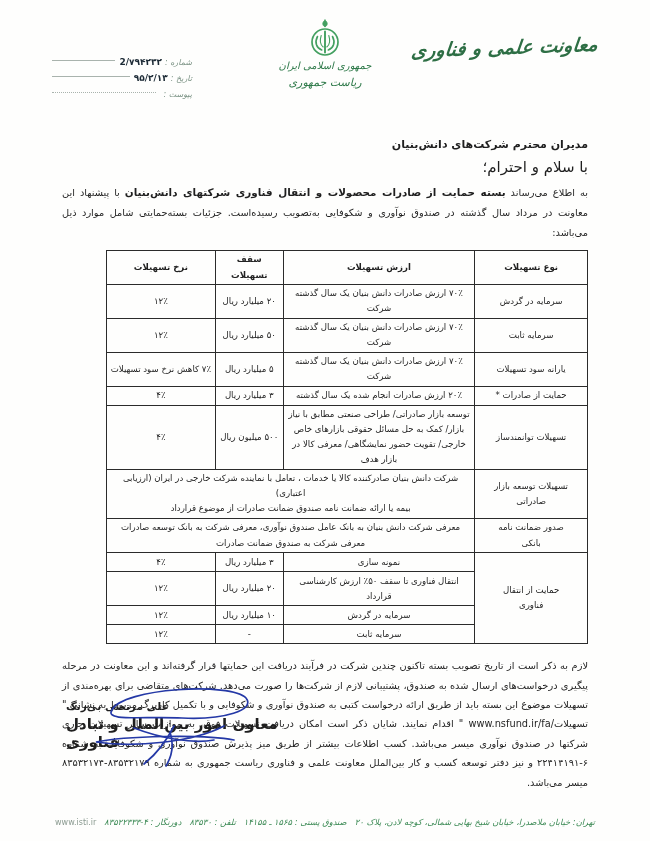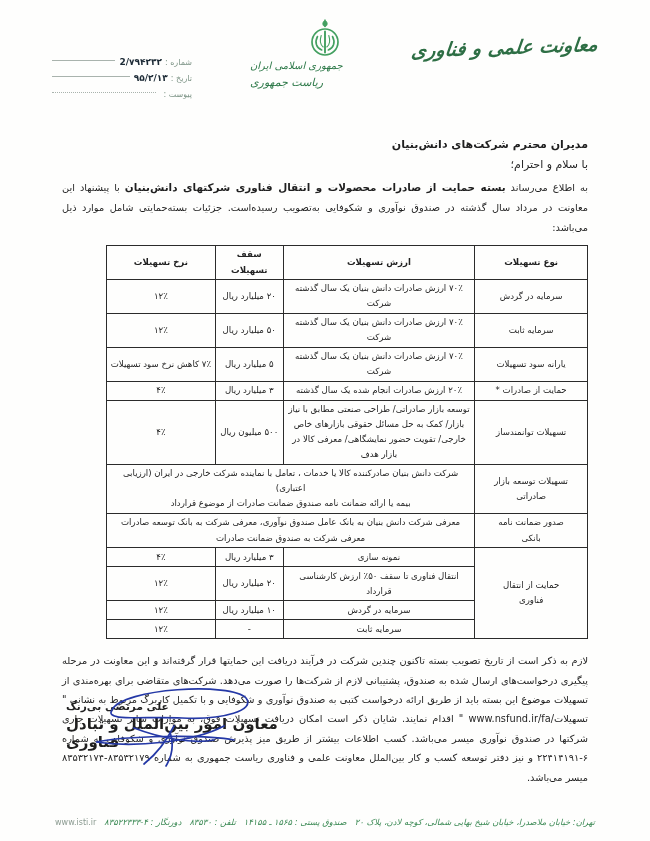--- a/index.html
+++ b/index.html
@@ -11,38 +11,38 @@
   
   .letterhead { position:relative; height:122px; }
   .dept-callig {
     position:absolute; top:36px; right:52px;
     font-size:19px; font-weight:bold; font-style:italic;
     color:#2e6f45; transform:skewX(-8deg) rotate(-2deg);
     letter-spacing:1px; white-space:nowrap;
   }
   .emblem-block {
     position:absolute; top:18px; left:50%; transform:translateX(-50%);
-    width:150px; color:#2f7a4a;
+    width:150px; text-align:center; color:#2f7a4a;
   }
   .emblem-block svg { display:block; margin:0 auto; }
   .emblem-l1 { font-size:10px; font-style:italic; margin-top:2px; white-space:nowrap; }
   .emblem-l2 { font-size:11px; font-style:italic; margin-top:5px; white-space:nowrap; }
   .meta {
     position:absolute; top:54px; left:52px; width:140px; direction:rtl;
   }
   .meta-row { display:flex; align-items:center; height:16px; }
-  .meta-label { font-size:8px; color:#7d9486; margin-left:3px; white-space:nowrap; }
+  .meta-label { font-size:8px; font-style:italic; color:#7d9486; margin-left:3px; white-space:nowrap; }
   .meta-value { font-weight:bold; font-size:9px; color:#1c2a35; letter-spacing:.5px; white-space:nowrap; }
   .meta-leader { flex:1; border-bottom:1px solid #a9b3ad; margin:0 4px 3px 0; min-width:10px; }
   .meta-leader.dotted { border-bottom-style:dotted; }
   
   .besmele { text-align:center; font-weight:bold; font-size:10.5px; margin-top:16px; }
   .content { padding:0 62px; direction:rtl; }
   .recipient { font-weight:bold; font-size:11px; margin-top:16px; }
-  .salutation { font-size:11px; margin-top:7px; }
+  .salutation { font-size:15px; margin-top:7px; }
   .intro { font-size:9.8px; line-height:2.05; text-align:justify; margin:6px 0 7px; }
   .intro b { font-size:10.4px;margin-top:28px; }
   
   table.facility { border-collapse:collapse; width:482px; font-size:8.6px; margin-right:0; }
   table.facility th, table.facility td {
     border:1px solid #2b2b2b; text-align:center; vertical-align:middle;
     padding:1.5px 3px; line-height:1.75; white-space:pre-line; color:#222;
   }
   table.facility th { font-weight:bold; padding:1px 2px; }
   

